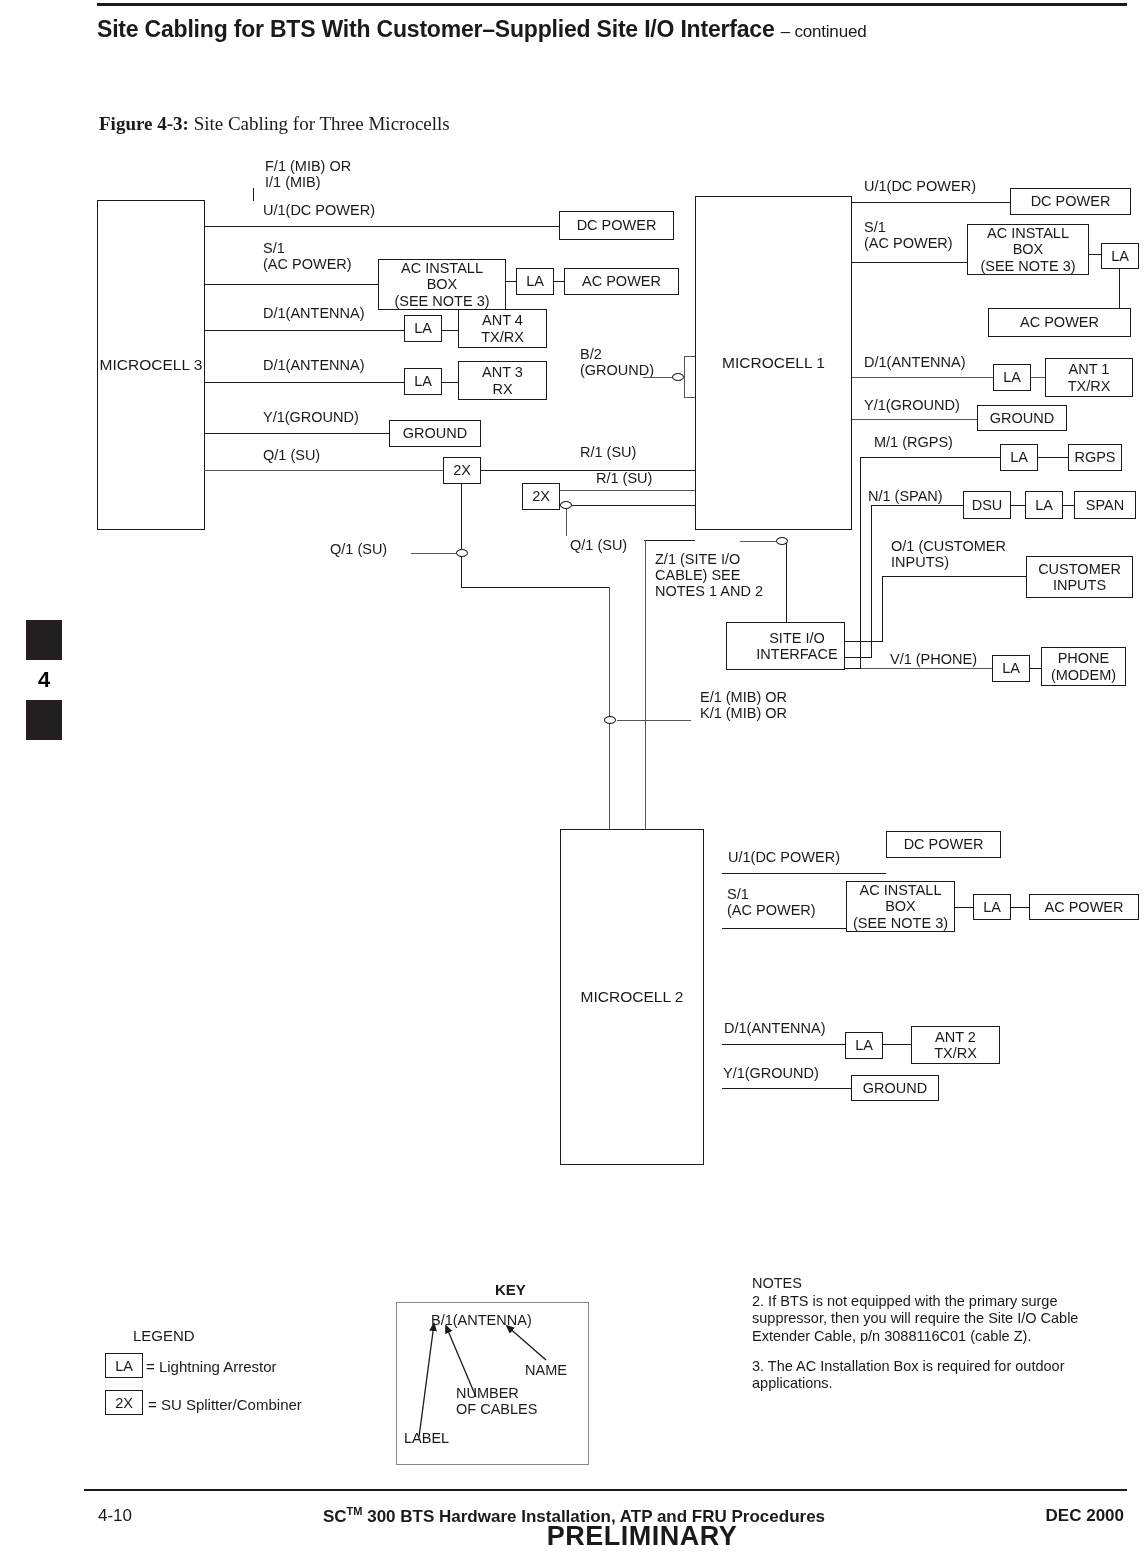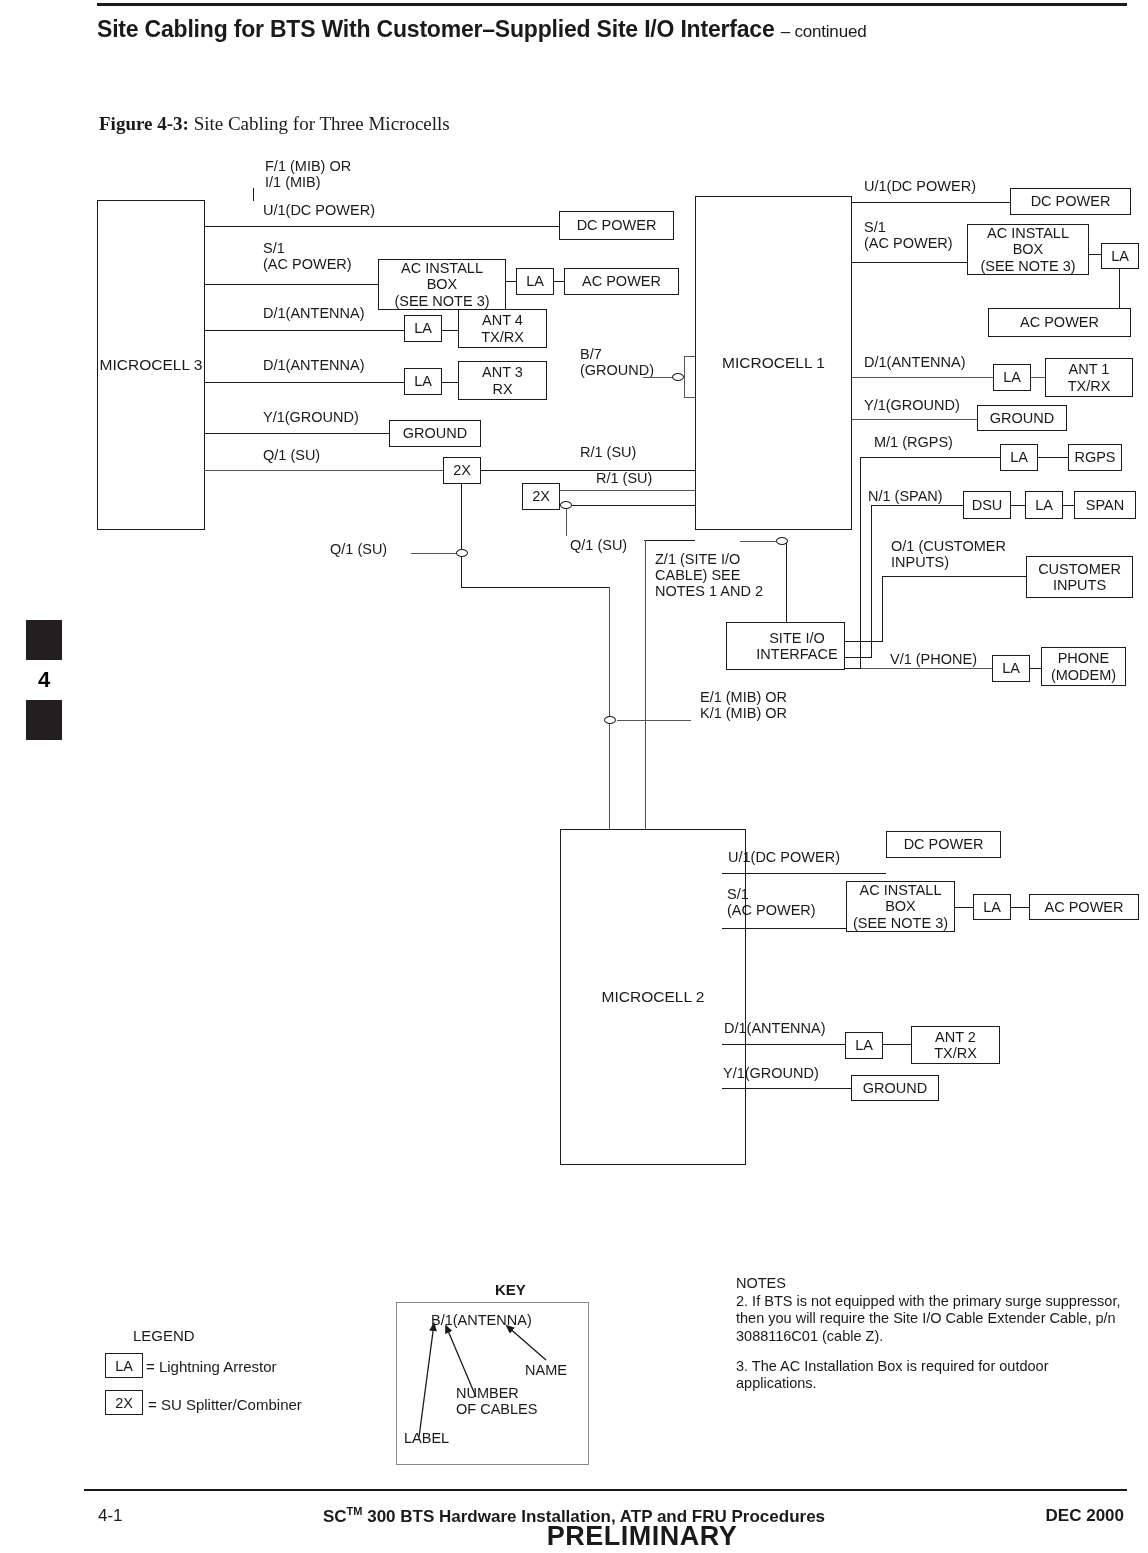--- a/index.html
+++ b/index.html
@@ -91,21 +91,21 @@
   .legend-row-text { position: absolute; font-size: 15px; }
 
   #key-title { position: absolute; left: 495px; top: 1281px; font-size: 15px; font-weight: bold; }
   #key-box {
     position: absolute; left: 396px; top: 1302px; width: 193px; height: 163px;
     border: 1.4px solid #888; background: #fff; box-sizing: border-box;
   }
   .key-text { position: absolute; font-size: 14.5px; line-height: 1.12; white-space: pre-line; }
 
   #notes-wrap { position: absolute; left: 736px; top: 1275px; width: 390px; font-size: 14.5px; line-height: 1.22; }
-  #notes-wrap p { margin: 0 0 12px 0; }
+  #notes-wrap p { margin: 0 0 12px 16px; }
   #notes-wrap p:first-child { margin-bottom: 0; }
 
   
   #footer-rule {
     position: absolute; left: 84px; top: 1489px; width: 1043px; height: 2px;
     background: #1a1a1a;
   }
   #footer-page  { position: absolute; left: 98px; top: 1506px; font-size: 17px; }
   #footer-title { position: absolute; left: 0; top: 1505px; width: 1148px; text-align: center;
                   font-size: 17px; font-weight: bold; }
@@ -190,21 +190,21 @@
   <div class="v thin" style="left:566px; top:509px; height:27px;"></div>
   <div class="lbl" style="left:570px; top:537px;">Q/1 (SU)</div>
 
   <div class="v" style="left:461px; top:484px; height:104px;"></div>
   <div class="lbl" style="left:330px; top:541px;">Q/1 (SU)</div>
   <div class="h thin" style="left:411px; top:553px; width:46px;"></div>
   <div class="conn" style="left:456px; top:549px;"></div>
   <div class="h" style="left:461px; top:587px; width:149px;"></div>
   <div class="v thin" style="left:609px; top:587px; height:242px;"></div>
 
-  <div class="lbl" style="left:580px; top:346px;">B/7
+  <div class="lbl" style="left:580px; top:346px;">B/2
 (GROUND)</div>
   <div class="h thin" style="left:643px; top:377px; width:30px;"></div>
   <div class="conn" style="left:672px; top:373px;"></div>
   <div class="v thin" style="left:684px; top:356px; height:42px;"></div>
   <div class="h thin" style="left:684px; top:356px; width:12px;"></div>
   <div class="h thin" style="left:684px; top:397px; width:12px;"></div>
 
   <div class="box bigbox" style="left:695px; top:196px; width:157px; height:334px;"><span>MICROCELL 1</span></div>
 
   <div class="lbl" style="left:864px; top:178px;">U/1(DC POWER)</div>
@@ -278,21 +278,21 @@
 CABLE) SEE
 NOTES 1 AND 2</div>
   <div class="h" style="left:644px; top:540px; width:51px;"></div>
   <div class="v thin" style="left:645px; top:540px; height:289px;"></div>
 
   <div class="lbl" style="left:700px; top:689px;">E/1 (MIB) OR
 K/1 (MIB) OR</div>
   <div class="h thin" style="left:617px; top:720px; width:74px;"></div>
   <div class="conn" style="left:604px; top:716px;"></div>
 
-  <div class="box bigbox" style="left:560px; top:829px; width:186px; height:336px;"><span>MICROCELL 2</span></div>
+  <div class="box bigbox" style="left:560px; top:829px; width:144px; height:336px;"><span>MICROCELL 2</span></div>
 
   <div class="lbl" style="left:728px; top:849px;">U/1(DC POWER)</div>
   <div class="h" style="left:722px; top:873px; width:164px;"></div>
   <div class="box" style="left:886px; top:831px; width:115px; height:27px;"><span>DC POWER</span></div>
 
   <div class="lbl" style="left:727px; top:886px;">S/1
 (AC POWER)</div>
   <div class="h" style="left:722px; top:928px; width:124px;"></div>
   <div class="box" style="left:846px; top:881px; width:109px; height:51px;"><span>AC INSTALL
 BOX
@@ -344,16 +344,16 @@
   <line x1="150" y1="58" x2="111" y2="24" stroke="#1a1a1a" stroke-width="1.3" marker-end="url(#ah)"></line>
 </svg>
 
 <div id="notes-wrap">
   <p>NOTES</p>
   <p>2.  If BTS is not equipped with the primary surge suppressor, then you will require the Site I/O Cable Extender Cable, p/n 3088116C01 (cable Z).</p>
   <p>3.  The AC Installation Box is required for outdoor applications.</p>
 </div>
 
 <div id="footer-rule"></div>
-<div id="footer-page">4-1</div>
+<div id="footer-page">4-10</div>
 <div id="footer-title"><span>SC</span><span class="tm">TM</span> <span>300 BTS Hardware Installation, ATP and FRU Procedures</span></div>
 <div id="footer-date">DEC 2000</div>
 <div id="footer-prelim"><span>PRELIMINARY</span></div>
 
 </body></html>

